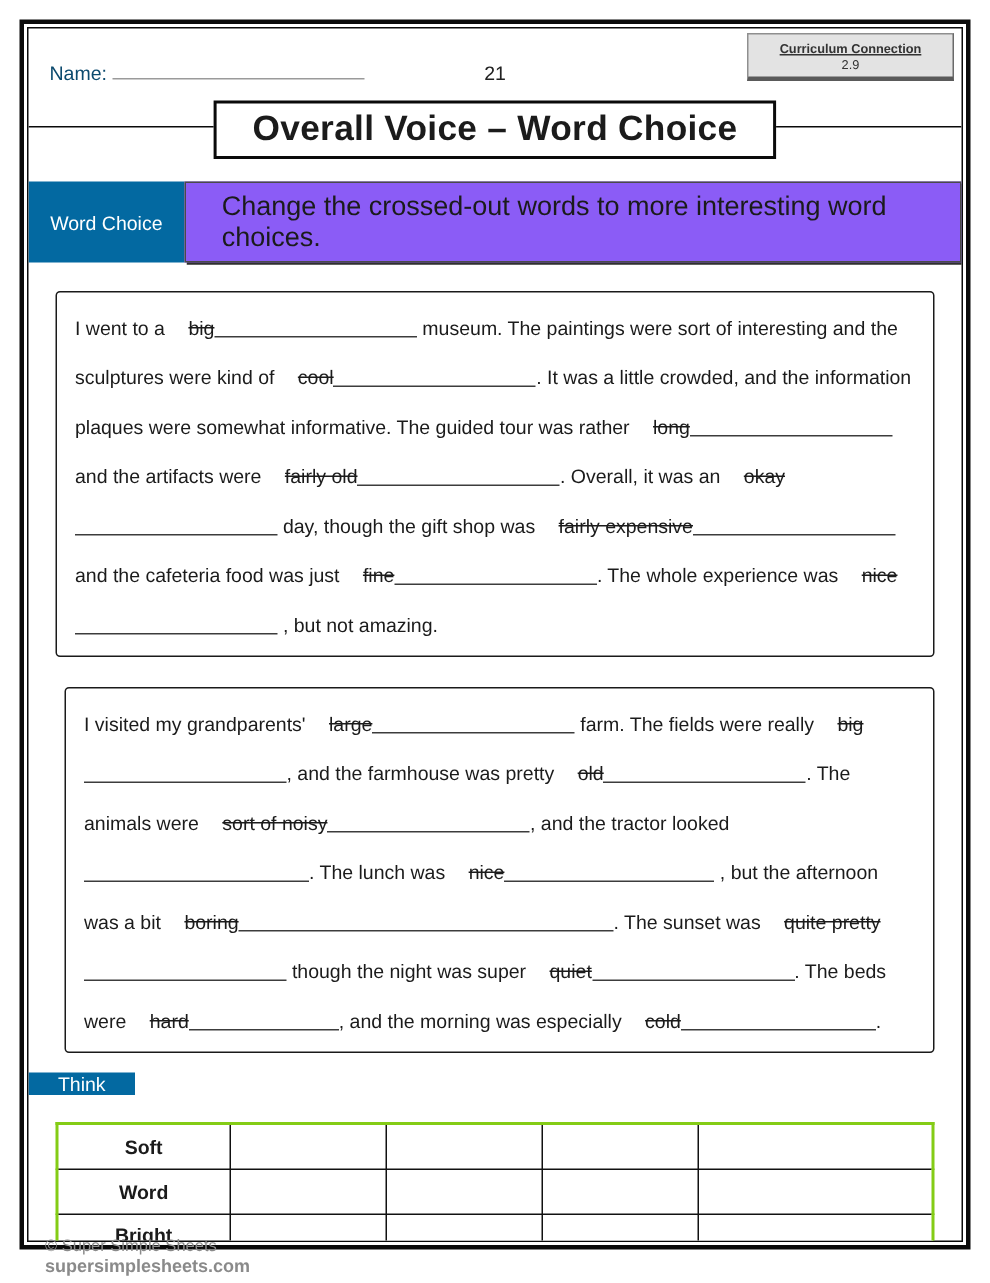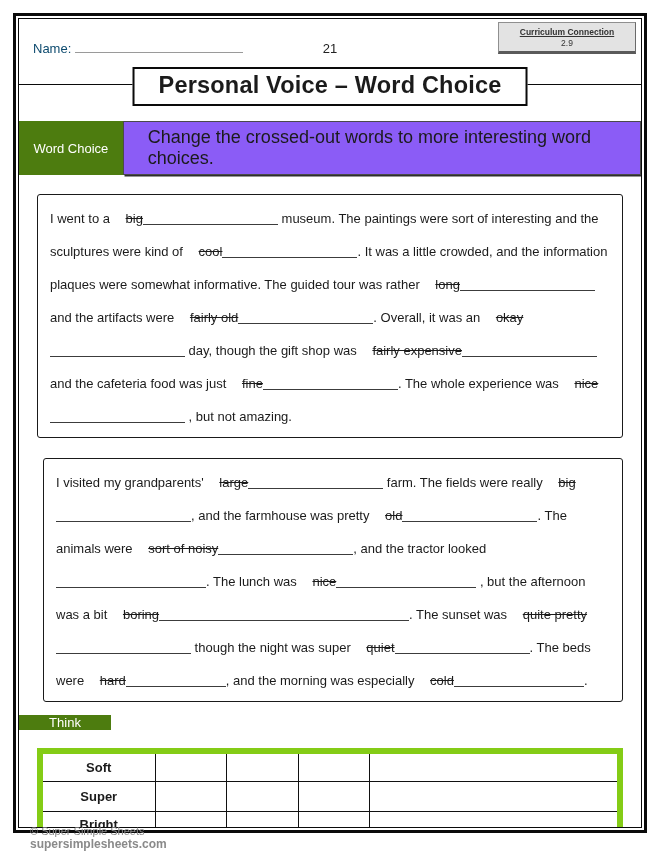--- a/index.html
+++ b/index.html
@@ -20,34 +20,34 @@
   .curr-line1 { font-size:8.5px; color:#333; text-decoration:underline; font-weight:bold; }
   .curr-line2 { font-size:8.5px; color:#333; margin-top:1px; }
 
   
   .title-box { position:absolute; top:48px; left:50%; transform:translateX(-50%); z-index:3; background:#fff; border:2px solid #0a0a0a; padding:3px 24px 5px; font-size:23.5px; font-weight:bold; white-space:nowrap; letter-spacing:0.2px; }
 
   
   .strip { display:flex; align-items:stretch; }
   .strip.word-choice { margin-top:36px; }
   .strip.think { margin-top:13px; }
-  .tab-black { background:#4d7c0f; color:#fff; font-size:13px; display:flex; align-items:center; justify-content:center; }
+  .tab-black { background:#0369a1; color:#fff; font-size:13px; display:flex; align-items:center; justify-content:center; }
   .tab-black.wc { width:114px; }
-  .tab-black.th { width:92px; }
+  .tab-black.th { width:71px; }
   .instr { background:#8b5cf6; border:1px solid #4a4a4a; box-shadow:1.5px 1.5px 0 #2e2e2e; font-size:18px; color:#1b1b1b; display:flex; align-items:center; padding:5px 24px; }
 
   
   .para-box { margin:19px 18px 0; border:1.5px solid #1a1a1a; border-radius:3px; padding:7px 12px 4px; font-size:13px; line-height:33px; min-height:238px; }
   .para-box.second { margin-top:20px;margin-left:24px; }
   .strike { text-decoration:line-through;padding-left:12px; }
   .blank { display:inline-block; border-bottom:1.4px solid #3c3c3c; height:12px; transform:translateY(2px); }
 
   
   .table-wrap { margin:18px 18px 0; }
-  table.syn { width:100%; border-collapse:collapse; border:6px solid #84cc16; }
+  table.syn { width:100%; border-collapse:collapse; border:2px solid #84cc16; }
   table.syn td { border:1.5px solid #111; height:30px; }
   td.word-cell { width:115px; text-align:center; font-weight:bold; font-size:13px; }
   td.empty-cell { background:#fff; }
 
   
   .footer { position:absolute; left:30px; right:30px; bottom:4px; display:flex; justify-content:space-between; align-items:baseline;flex-direction:column; }
   .foot-left { font-size:11px; color:#8a8a8a; }
   .foot-right { font-size:12px; color:#8a8a8a;font-weight:bold; }
 </style>
 </head>
@@ -59,21 +59,21 @@
 
       <div class="header">
         <div class="name-area">
           <span>Name:</span><span class="name-line"></span>
         </div>
         <div class="page-num">21</div>
         <div class="curr-box">
           <div class="curr-line1">Curriculum Connection</div>
           <div class="curr-line2">2.9</div>
         </div>
-        <div class="title-box">Personal Voice – Word Choice</div>
+        <div class="title-box">Overall Voice – Word Choice</div>
       </div>
 
       <div class="strip word-choice">
         <div class="tab-black wc">Word Choice</div>
         <div class="instr">Change the crossed-out words to more interesting word choices.</div>
       </div>
 
       <div class="para-box"><span class="ptext">I went to a </span><span class="strike">big</span><span class="blank" style="width: 135px;"></span><span class="ptext"> museum. The paintings were sort of interesting and the sculptures were kind of </span><span class="strike">cool</span><span class="blank" style="width: 135px;"></span><span class="ptext">. It was a little crowded, and the information plaques were somewhat informative. The guided tour was rather </span><span class="strike">long</span><span class="blank" style="width: 135px;"></span><span class="ptext"> and the artifacts were </span><span class="strike">fairly old</span><span class="blank" style="width: 135px;"></span><span class="ptext">. Overall, it was an </span><span class="strike">okay</span><span class="blank" style="width: 135px;"></span><span class="ptext"> day, though the gift shop was </span><span class="strike">fairly expensive</span><span class="blank" style="width: 135px;"></span><span class="ptext"> and the cafeteria food was just </span><span class="strike">fine</span><span class="blank" style="width: 135px;"></span><span class="ptext">. The whole experience was </span><span class="strike">nice</span><span class="blank" style="width: 135px;"></span><span class="ptext"> , but not amazing.</span></div>
 
       <div class="para-box second"><span class="ptext">I visited my grandparents' </span><span class="strike">large</span><span class="blank" style="width: 135px;"></span><span class="ptext"> farm. The fields were really </span><span class="strike">big</span><span class="blank" style="width: 135px;"></span><span class="ptext">, and the farmhouse was pretty </span><span class="strike">old</span><span class="blank" style="width: 135px;"></span><span class="ptext">. The animals were </span><span class="strike">sort of noisy</span><span class="blank" style="width: 135px;"></span><span class="ptext">, and the tractor looked </span><span class="blank" style="width: 150px;"></span><span class="ptext">. The lunch was </span><span class="strike">nice</span><span class="blank" style="width: 140px;"></span><span class="ptext"> , but the afternoon was a bit </span><span class="strike">boring</span><span class="blank" style="width: 250px;"></span><span class="ptext">. The sunset was </span><span class="strike">quite pretty</span><span class="blank" style="width: 135px;"></span><span class="ptext"> though the night was super </span><span class="strike">quiet</span><span class="blank" style="width: 135px;"></span><span class="ptext">. The beds were </span><span class="strike">hard</span><span class="blank" style="width: 100px;"></span><span class="ptext">, and the morning was especially </span><span class="strike">cold</span><span class="blank" style="width: 130px;"></span><span class="ptext">.</span></div>
@@ -86,21 +86,21 @@
         <table class="syn">
           <tbody>
               <tr>
                 <td class="word-cell">Soft</td>
                 <td class="empty-cell"></td>
                 <td class="empty-cell"></td>
                 <td class="empty-cell"></td>
                 <td class="empty-cell"></td>
               </tr>
               <tr>
-                <td class="word-cell">Super</td>
+                <td class="word-cell">Word</td>
                 <td class="empty-cell"></td>
                 <td class="empty-cell"></td>
                 <td class="empty-cell"></td>
                 <td class="empty-cell"></td>
               </tr>
               <tr>
                 <td class="word-cell">Bright</td>
                 <td class="empty-cell"></td>
                 <td class="empty-cell"></td>
                 <td class="empty-cell"></td>

